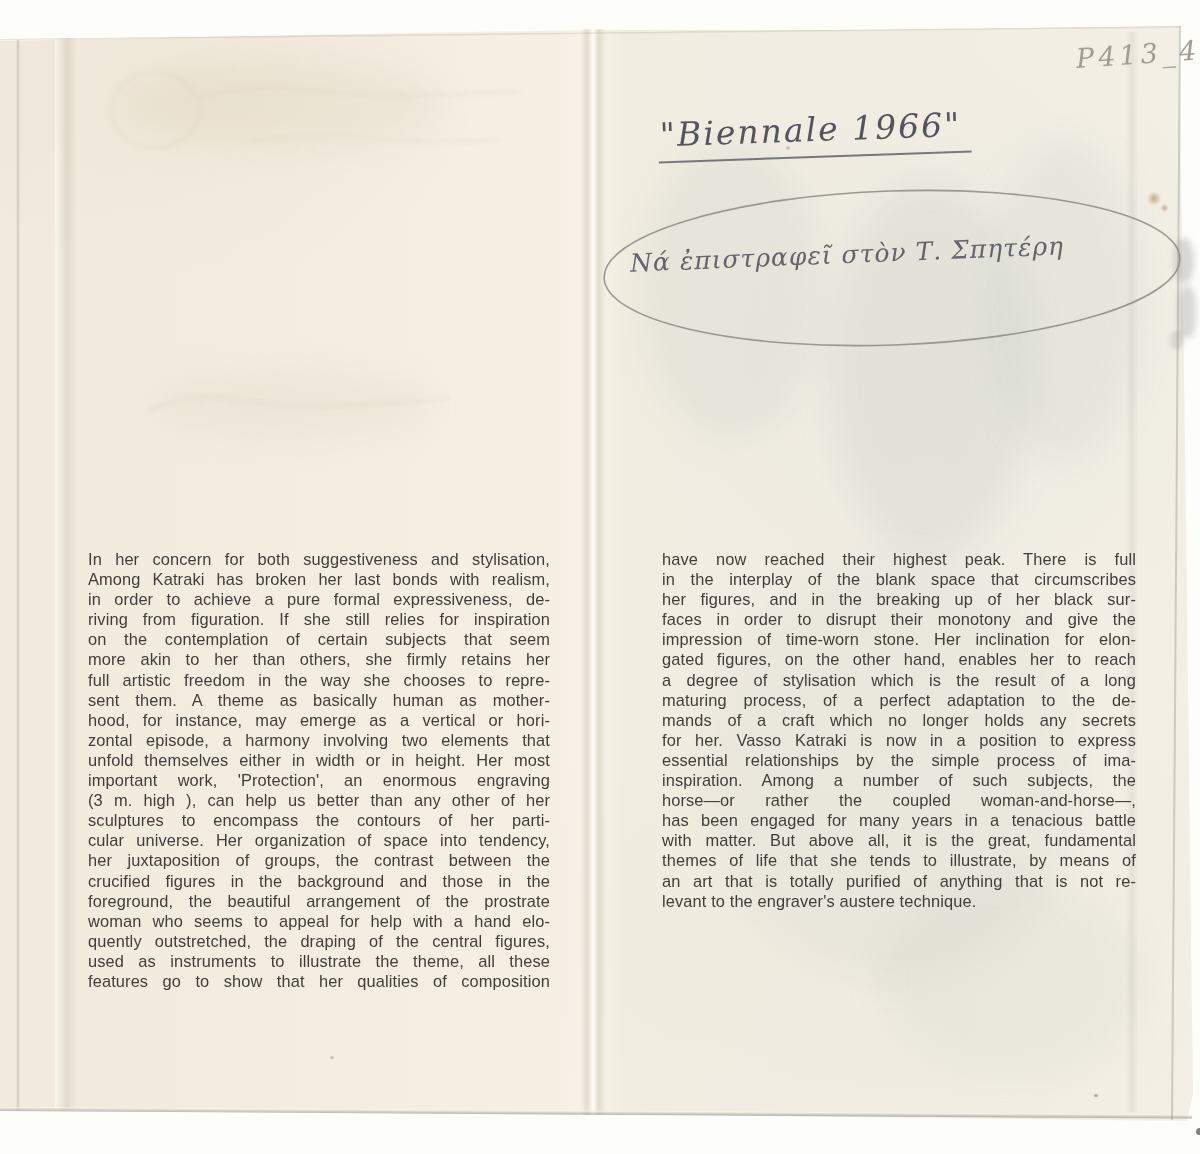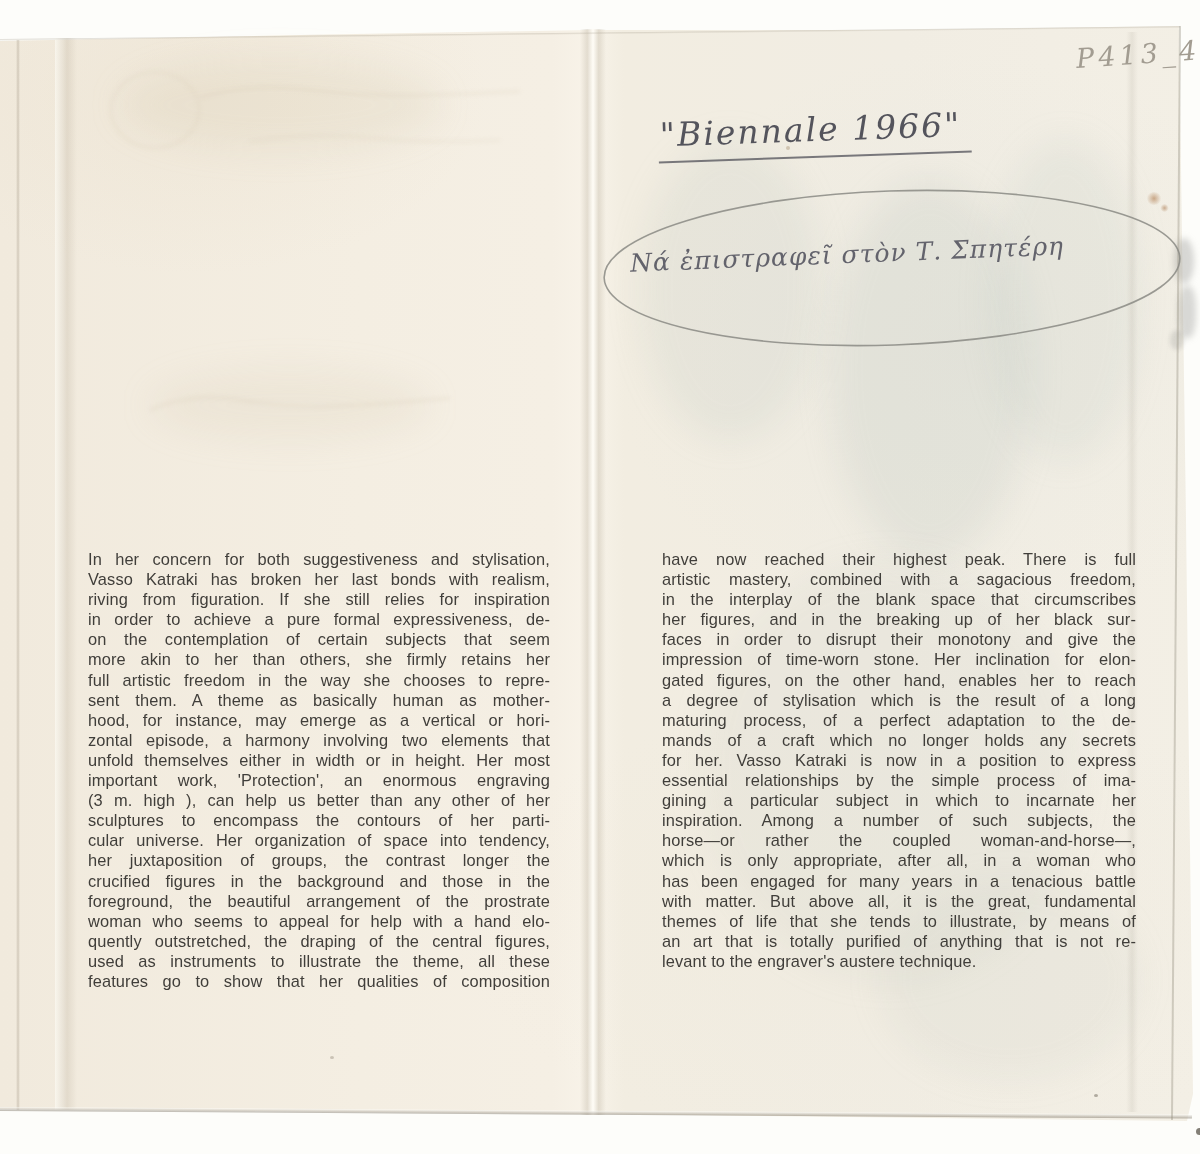--- a/index.html
+++ b/index.html
@@ -113,57 +113,54 @@
 </div>
 
 <svg class="oval-svg" width="604" height="184">
   <ellipse cx="296" cy="88" rx="288" ry="77" fill="none" stroke="rgba(138,138,132,0.85)" stroke-width="1.6" transform="rotate(-2 296 88)"></ellipse>
 </svg>
 
 <div class="hand hand-note">Νά ἐπιστραφεῖ στὸν Τ. Σπητέρη</div>
 
 <div class="col col-left">
     <div class="line">In her concern for both suggestiveness and stylisation,</div>
-    <div class="line">Vasso Katraki has broken her last bonds with realism,</div>
+    <div class="line">Among Katraki has broken her last bonds with realism,</div>
+    <div class="line">in order to achieve a pure formal expressiveness, de-</div>
     <div class="line">riving from figuration. If she still relies for inspiration</div>
-    <div class="line">in order to achieve a pure formal expressiveness, de-</div>
     <div class="line">on the contemplation of certain subjects that seem</div>
     <div class="line">more akin to her than others,  she firmly retains her</div>
     <div class="line">full artistic freedom in the way she chooses to repre-</div>
     <div class="line">sent them. A theme as basically human as mother-</div>
     <div class="line">hood, for instance, may emerge as a vertical or hori-</div>
     <div class="line">zontal episode, a harmony involving two elements that</div>
     <div class="line">unfold themselves either in width or in height. Her most</div>
     <div class="line">important work, 'Protection', an enormous engraving</div>
     <div class="line">(3 m. high ), can help us better than any other of her</div>
     <div class="line">sculptures to encompass the contours of her parti-</div>
     <div class="line">cular universe. Her organization of space into tendency,</div>
-    <div class="line">her juxtaposition of groups, the contrast longer the</div>
+    <div class="line">her juxtaposition of groups, the contrast between the</div>
     <div class="line">crucified figures in the background and those in the</div>
     <div class="line">foreground, the beautiful arrangement of the prostrate</div>
     <div class="line">woman who seems to appeal for help with a hand elo-</div>
     <div class="line">quently outstretched, the draping of the central figures,</div>
     <div class="line">used as instruments to illustrate the theme, all these</div>
     <div class="line">features go to show that her qualities of composition</div>
   </div>
 <div class="col col-right">
     <div class="line">have now reached their highest peak. There is full</div>
-    <div class="line">artistic mastery, combined with a sagacious freedom,</div>
     <div class="line">in the interplay of the blank space that circumscribes</div>
     <div class="line">her figures, and in the breaking up of her black sur-</div>
     <div class="line">faces in order to disrupt their monotony and give the</div>
     <div class="line">impression of time-worn stone. Her inclination for elon-</div>
     <div class="line">gated figures, on the other hand, enables her to reach</div>
     <div class="line">a degree of stylisation which is the result of a long</div>
     <div class="line">maturing process, of a perfect adaptation to the de-</div>
     <div class="line">mands of a craft which no longer holds any secrets</div>
     <div class="line">for her. Vasso Katraki is now in a position to express</div>
     <div class="line">essential relationships by the simple process of ima-</div>
-    <div class="line">gining a particular subject in which to incarnate her</div>
     <div class="line">inspiration. Among a number of such subjects, the</div>
     <div class="line">horse—or rather the coupled woman-and-horse—,</div>
-    <div class="line">which is only appropriate, after all, in a woman who</div>
     <div class="line">has been engaged for many years in a tenacious battle</div>
     <div class="line">with matter. But above all, it is the great, fundamental</div>
     <div class="line">themes of life that she tends to illustrate, by means of</div>
     <div class="line">an art that is totally purified of anything that is not re-</div>
     <div class="line">levant to the engraver's austere technique.</div>
   </div>
 
 </body></html>

